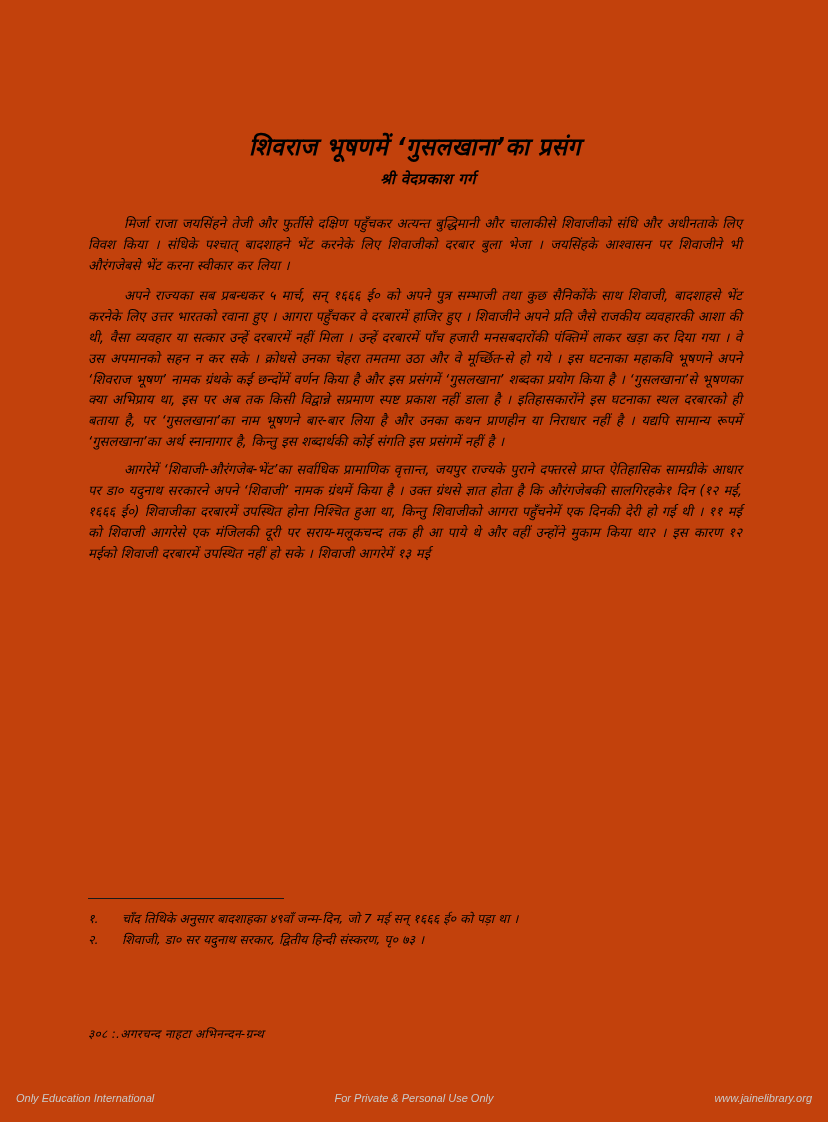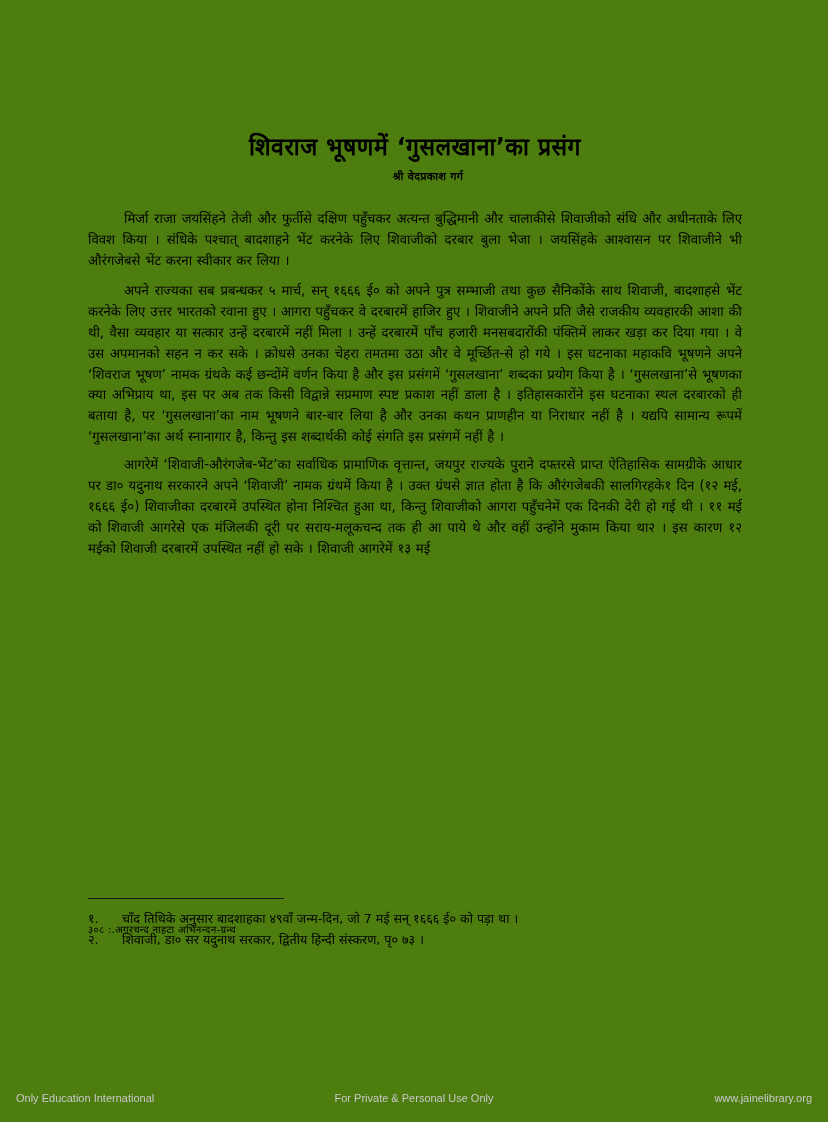--- a/index.html
+++ b/index.html
@@ -14,21 +14,22 @@
     position: relative;
     overflow: hidden;
     font-family: "DejaVu Sans", "Liberation Sans", sans-serif;
     color: #000000;
   }
 
   
   .page {
     position: absolute;
     inset: 0;
-    background: #4d7c0f;
+    background: #c2410c;
+    font-style: italic;
   }
 
   
   .content {
     position: absolute;
     left: 88px;
     top: 132px;
     width: 654px;
   }
 
@@ -40,21 +41,21 @@
   .doc-title {
     font-size: 23px;
     font-weight: bold;
     letter-spacing: 0.5px;
     line-height: 1.25;
     margin: 0 0 7px 0;
     transform: scaleY(1.06);
     transform-origin: center top;
   }
   .doc-author {
-    font-size: 11px;
+    font-size: 15px;
     font-weight: bold;
     margin: 0;
     padding-left: 26px;
     letter-spacing: 0.3px;
   }
 
   
   .body-text p {
     margin: 0 0 11px 0;
     font-size: 13.2px;
@@ -93,22 +94,22 @@
     flex: 0 0 34px;
   }
   .footnote-text {
     flex: 1 1 auto;
   }
 
   
   .page-footer {
     position: absolute;
     left: 88px;
-    top: 920px;
-    font-size: 10px;
+    top: 1024px;
+    font-size: 12px;
     line-height: 20px;
     letter-spacing: 0.3px;
   }
 
   
   .watermark {
     position: absolute;
     left: 0;
     right: 0;
     top: 1088px;

